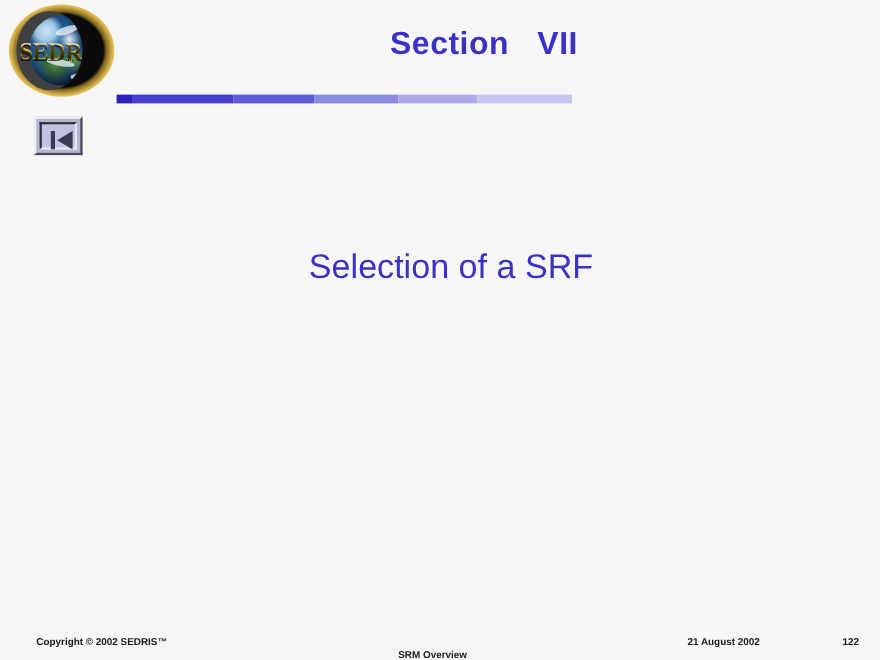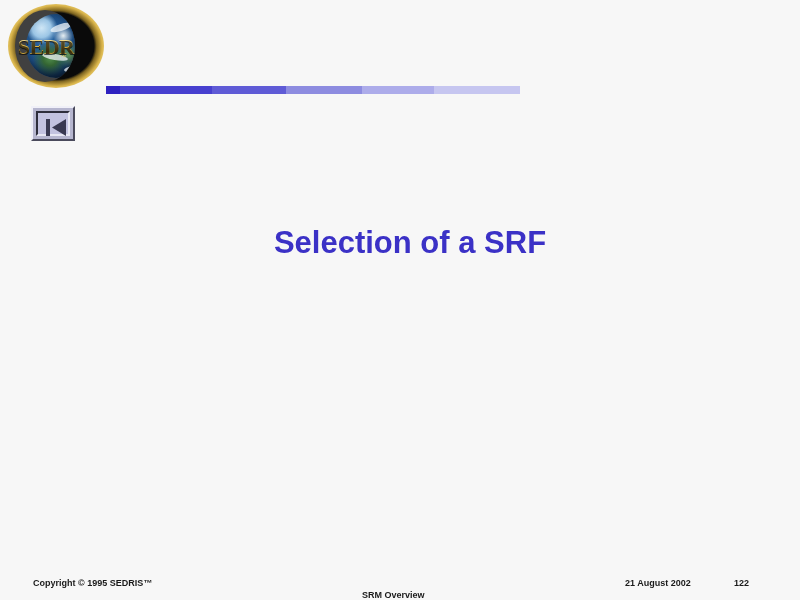--- a/index.html
+++ b/index.html
@@ -154,60 +154,61 @@
   #nav-first svg { position: absolute; left: 8px; top: 6px; }
 
   
   #body-title {
     position: absolute;
     left: 60px;
     top: 222px;
     width: 700px;
     text-align: center;
     font-size: 31px;
-    font-weight: bold;
+    font-weight: normal;
     line-height: 42px;
     color: #3b31c6;
   }
   #body-title .line { display: block; white-space: pre; }
 
   
   #footer {
     position: absolute;
     left: 0;
     top: 578px;
     width: 800px;
     height: 14px;
     font-size: 9px;
     font-weight: bold;
     color: #1a1a1a;
   }
   #footer .copyright { position: absolute; left: 33px; top: 0; white-space: pre; }
   #footer .deck      { position: absolute; left: 362px; top: 12px; white-space: pre; }
   #footer .date      { position: absolute; left: 625px; top: 0; white-space: pre; }
-  #footer .pageno    { position: absolute; left: 734px; top: 0; white-space: pre; }
+  #footer .pageno    { position: absolute; left: 766px; top: 0; white-space: pre; }
 </style>
 </head>
 <body>
 
 <div id="slide">
 
   <div id="logo">
     <div class="ring"></div>
     <div class="inner">
       <div class="globe">
         <span class="cloud1"></span>
         <span class="cloud2"></span>
         <span class="cloud3"></span>
       </div>
       <div class="word">SEDRIS</div>
       <div class="tm">™</div>
     </div>
   </div>
 
+  <div id="section-title">Section   VII</div>
 
   <div id="rule-bar">
       <div class="seg" style="width: 14px; background: rgb(46, 33, 192);"></div>
       <div class="seg" style="width: 92px; background: rgb(71, 64, 207);"></div>
       <div class="seg" style="width: 74px; background: rgb(95, 91, 214);"></div>
       <div class="seg" style="width: 76px; background: rgb(141, 140, 224);"></div>
       <div class="seg" style="width: 72px; background: rgb(173, 172, 234);"></div>
       <div class="seg" style="width: 86px; background: rgb(198, 198, 240);"></div>
     </div>
 
@@ -218,19 +219,19 @@
         <polygon points="20,0 20,17 6,8.5" fill="#3a3a52"></polygon>
       </svg>
     </span>
   </button>
 
   <div id="body-title">
     <span class="line">Selection of a SRF</span>
   </div>
 
   <div id="footer">
-    <span class="copyright">Copyright © 1995 SEDRIS™</span>
+    <span class="copyright">Copyright © 2002 SEDRIS™</span>
     <span class="deck">SRM Overview</span>
     <span class="date">21 August 2002</span>
     <span class="pageno">122</span>
   </div>
 
 </div>
 
 </body></html>

